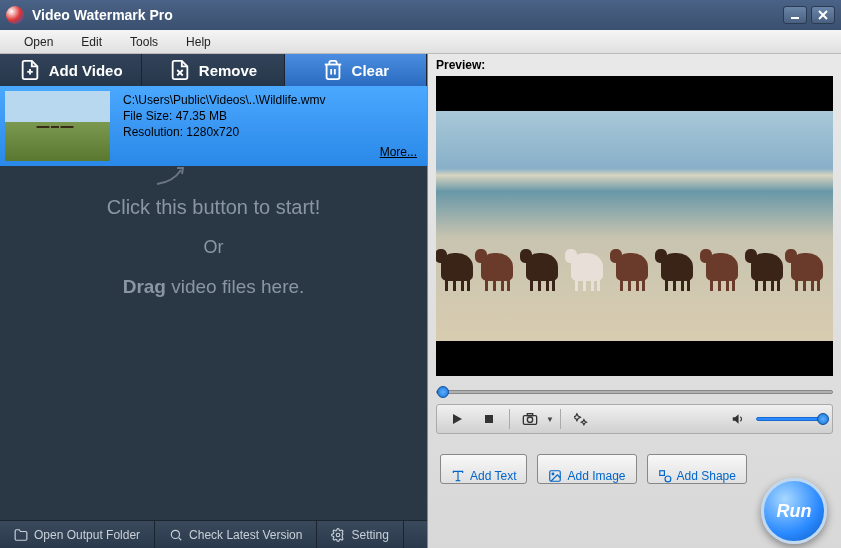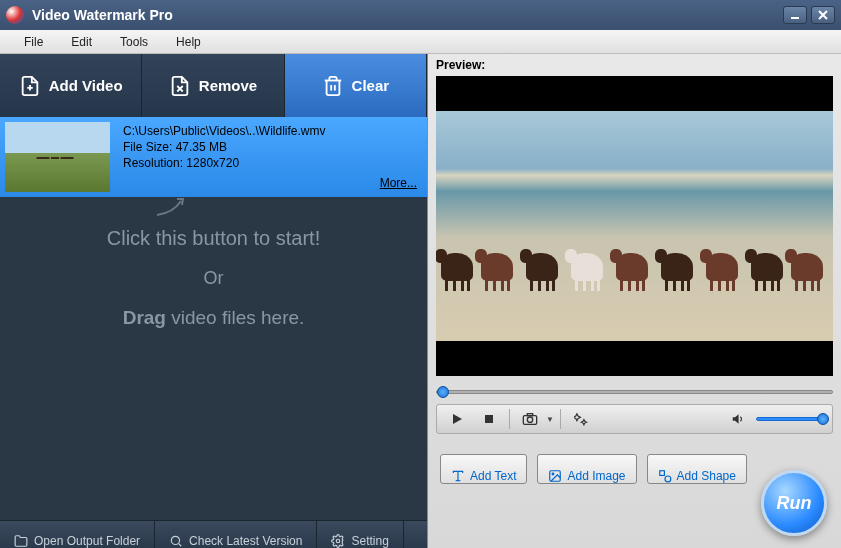--- a/index.html
+++ b/index.html
@@ -11,42 +11,42 @@
 .titlebar .winbtns { display: flex; gap: 4px; }
 .titlebar .winbtn { width: 24px; height: 18px; background: linear-gradient(#6a85a8, #4a6080); border: 1px solid #2a3a50; border-radius: 3px; display: flex; align-items: center; justify-content: center; cursor: pointer; }
 .titlebar .winbtn svg { width: 10px; height: 10px; }
 
 .menubar { height: 24px; background: linear-gradient(#f5f5f5, #e0e0e0); display: flex; align-items: center; padding: 0 10px; font-size: 12px; color: #222; border-bottom: 1px solid #bbb; }
 .menubar .menuitem { padding: 0 14px; cursor: pointer; }
 
 .maincontent { display: flex; height: 494px; }
 
 .leftpanel { width: 427px; background: #2a3846; display: flex; flex-direction: column; }
-.toolbar { height: 63px; display: flex; background: #1f2b38; }
+.toolbar { height: 32px; display: flex; background: #1f2b38; }
 .toolbar .tbtn { flex: 1; display: flex; align-items: center; justify-content: center; gap: 8px; color: #fff; font-size: 15px; font-weight: bold; cursor: pointer; border-right: 1px solid #1a2530; background: linear-gradient(#32435a, #26364a); }
 .toolbar .tbtn.active { background: linear-gradient(#4a8de0, #2a6bc0); }
 .toolbar .tbtn .ticon { width: 22px; height: 22px; }
 
 .filelist { flex: 0 0 80px; }
 .filerow { display: flex; height: 80px; background: linear-gradient(#4aa8ff, #2a88e8); color: #000; font-size: 12px; }
 .thumb { width: 105px; height: 70px; margin: 5px; background: linear-gradient(to bottom, #b8d8f0 0%, #b8d8f0 45%, #7a9850 45%, #5a7830 100%); position: relative; }
 .thumb::after { content:''; position:absolute; left:30px; bottom:28px; width:40px; height:12px; background: radial-gradient(ellipse at 20% 50%, #3a2a1a 15%, transparent 16%),radial-gradient(ellipse at 50% 50%, #3a2a1a 15%, transparent 16%),radial-gradient(ellipse at 80% 50%, #3a2a1a 15%, transparent 16%); }
 .fileinfo { flex: 1; padding: 6px 8px 4px; position: relative; }
 .fileinfo div { line-height: 16px; }
 .morelink { position: absolute; right: 10px; bottom: 6px; text-decoration: underline; cursor: pointer; padding-left: 39px; }
 
 .droparea { flex: 1; display: flex; flex-direction: column; align-items: center; color: #8a96a3; font-size: 18px; padding-top: 30px; position: relative; }
 .droparea .arrow { position: absolute; top: 0; left: 155px; width: 30px; height: 20px; }
 .droparea .line1 { font-size: 20px; }
 .droparea .or { margin: 18px 0; font-size: 18px; }
 .droparea .line2 { font-size: 19px; }
 .droparea .line2 b { color: #8a96a3; font-weight: bold; }
 
 .statusbar { height: 28px; background: linear-gradient(#3a4a5c, #2a3a4c); display: flex; align-items: center; color: #c8d0d8; font-size: 12px; border-top: 1px solid #1a2530; }
-.statusbar .sbtn { display: flex; align-items: flex-end; gap: 6px; padding: 0 14px; height: 100%; cursor: pointer; border-right: 1px solid #1a2530; }
+.statusbar .sbtn { display: flex; align-items: center; gap: 6px; padding: 0 14px; height: 100%; cursor: pointer; border-right: 1px solid #1a2530; }
 .statusbar .sicon { width: 14px; height: 14px; }
 
 .rightpanel { flex: 1; background: linear-gradient(#e8e8e8, #d8d8d8); display: flex; flex-direction: column; border-left: 1px solid #888; }
 .previewlabel { font-size: 12px; font-weight: bold; color: #000; padding: 4px 8px; }
 .previewbox { margin: 0 8px; height: 300px; background: #000; display: flex; align-items: center; justify-content: center; }
 .previewimg { width: 100%; height: 230px; background: linear-gradient(to bottom, #a8c8d8 0%, #88b0c8 25%, #d8d4c0 28%, #6898a8 35%, #c8c4b0 55%, #d8ccb0 100%); position: relative; overflow: hidden; }
 .horses { position:absolute; bottom:60px; left:0; right:0; height:60px; }
 .horse { position:absolute; bottom:0; width:32px; height:28px; background:#6a3a2a; border-radius:40% 50% 20% 20%; }
 .horse::before { content:''; position:absolute; left:-6px; top:-4px; width:12px; height:14px; background:#6a3a2a; border-radius:40%; }
 .horse::after { content:''; position:absolute; left:4px; bottom:-10px; width:3px; height:12px; background:#6a3a2a; box-shadow: 8px 0 #6a3a2a, 16px 0 #6a3a2a, 22px 0 #6a3a2a; }
@@ -63,21 +63,21 @@
 .camgroup { display:flex; align-items:center; }
 .dropdown-arrow { font-size:8px; color:#444; margin-left:2px; cursor:pointer; }
 .spacer { flex: 1; }
 .volslider { width: 70px; height: 4px; background: linear-gradient(to right, #2a8aff 0%, #2a8aff 100%); border-radius: 2px; position: relative; border:1px solid #1a6ad0; }
 .volthumb { position:absolute; right:-4px; top:-5px; width:12px; height:12px; background:radial-gradient(#5ab0ff,#1a70d0); border-radius:50%; border:1px solid #0a50a0; }
 
 .actionrow { margin-top: 20px; padding: 0 12px; display: flex; align-items: center; gap: 10px; }
 .actbtn { height: 30px; padding: 0 10px; background: linear-gradient(#f8f8f8, #e0e0e0); border: 1px solid #888; border-radius: 3px; display: flex; align-items: flex-end; gap: 5px; font-size: 12px; color: #06c; cursor: pointer; }
 .actbtn .aicon { width: 14px; height: 14px; color:#06c; }
 
-.runbtn { position:absolute; right: 14px; bottom: 12px; width: 66px; height: 66px; border-radius: 50%; background: radial-gradient(circle at 35% 30%, #a8d8ff, #2a8aff 60%, #0a5ac0); border: 3px solid #c0d8f0; display: flex; align-items: center; justify-content: center; color: #fff; font-weight: bold; font-style: italic; font-size: 18px; cursor: pointer; box-shadow: 0 3px 8px rgba(0,0,0,0.4); }
+.runbtn { position:absolute; right: 14px; bottom: 4px; width: 66px; height: 66px; border-radius: 50%; background: radial-gradient(circle at 35% 30%, #a8d8ff, #2a8aff 60%, #0a5ac0); border: 3px solid #c0d8f0; display: flex; align-items: center; justify-content: center; color: #fff; font-weight: bold; font-style: italic; font-size: 18px; cursor: pointer; box-shadow: 0 3px 8px rgba(0,0,0,0.4); }
 
 .rightwrap { position: relative; flex:1; }
 </style>
 </head>
 <body>
 
 <div class="titlebar">
   <div class="logo"></div>
   <div class="title">Video Watermark Pro</div>
   <div class="winbtns">
@@ -89,21 +89,21 @@
     <div class="winbtn">
         <svg viewBox="0 0 10 10">
           <line x1="1" y1="1" x2="9" y2="9" stroke="#fff" stroke-width="2"></line>
           <line x1="9" y1="1" x2="1" y2="9" stroke="#fff" stroke-width="2"></line>
         </svg>
       </div>
   </div>
 </div>
 
 <div class="menubar">
-  <div class="menuitem">File</div>
+  <div class="menuitem">Open</div>
   <div class="menuitem">Edit</div>
   <div class="menuitem">Tools</div>
   <div class="menuitem">Help</div>
 </div>
 
 <div class="maincontent">
   <div class="leftpanel">
     <div class="toolbar">
       <div class="tbtn">
         <svg class="ticon" viewBox="0 0 24 24" fill="none" stroke="#fff" stroke-width="2">

